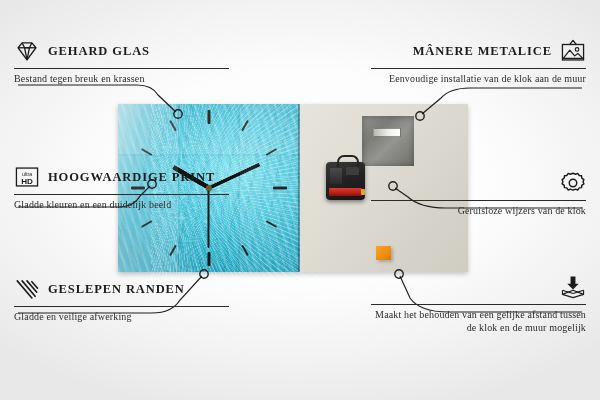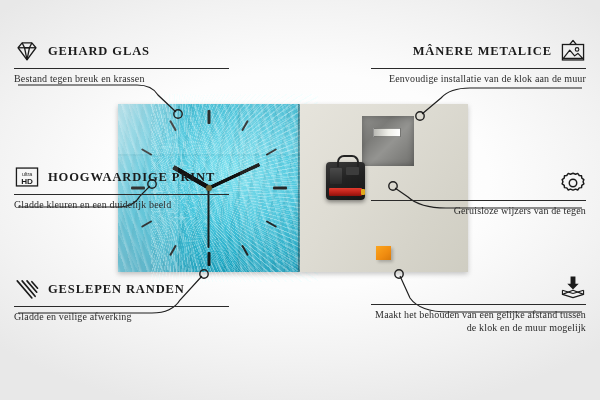--- a/index.html
+++ b/index.html
@@ -246,21 +246,21 @@
   </div>
 
   <div class="feat right" id="f-mech">
     <div class="head">
       <svg class="ico" viewBox="0 0 32 32">
         <path d="M16,4 l3.2,1.2 2.6,-1.0 1.9,2.6 2.8,0.3 0.3,2.8 2.6,1.9 -1.0,2.6 1.0,2.6 -2.6,1.9 -0.3,2.8 -2.8,0.3 -1.9,2.6 -2.6,-1.0 -3.2,1.2 -3.2,-1.2 -2.6,1.0 -1.9,-2.6 -2.8,-0.3 -0.3,-2.8 -2.6,-1.9 1.0,-2.6 -1.0,-2.6 2.6,-1.9 0.3,-2.8 2.8,-0.3 1.9,-2.6 2.6,1.0 Z" fill="none" stroke="#1b1b1b" stroke-width="1.8" stroke-linejoin="round"></path>
         <circle cx="16" cy="16" r="4.6" fill="none" stroke="#1b1b1b" stroke-width="1.8"></circle>
       </svg>
     </div>
     <div class="rule"></div>
-    <div class="desc">Geruisloze wijzers van de tegen</div>
+    <div class="desc">Geruisloze wijzers van de klok</div>
   </div>
 
   <div class="feat right" id="f-spacer">
     <div class="head">
       <svg class="ico" viewBox="0 0 32 32">
         <path d="M13,3 H19 V12 H23 L16,19 L9,12 H13 Z" fill="#1b1b1b"></path>
         <path d="M16,20 L29,25 L16,29 L3,25 Z" fill="none" stroke="#1b1b1b" stroke-width="1.5" stroke-linejoin="round"></path>
         <path d="M16,24 L29,20" fill="none" stroke="#1b1b1b" stroke-width="1.4"></path>
         <path d="M3,20 L16,24" fill="none" stroke="#1b1b1b" stroke-width="1.4"></path>
         <path d="M3,20 L3,25" fill="none" stroke="#1b1b1b" stroke-width="1.4"></path>

